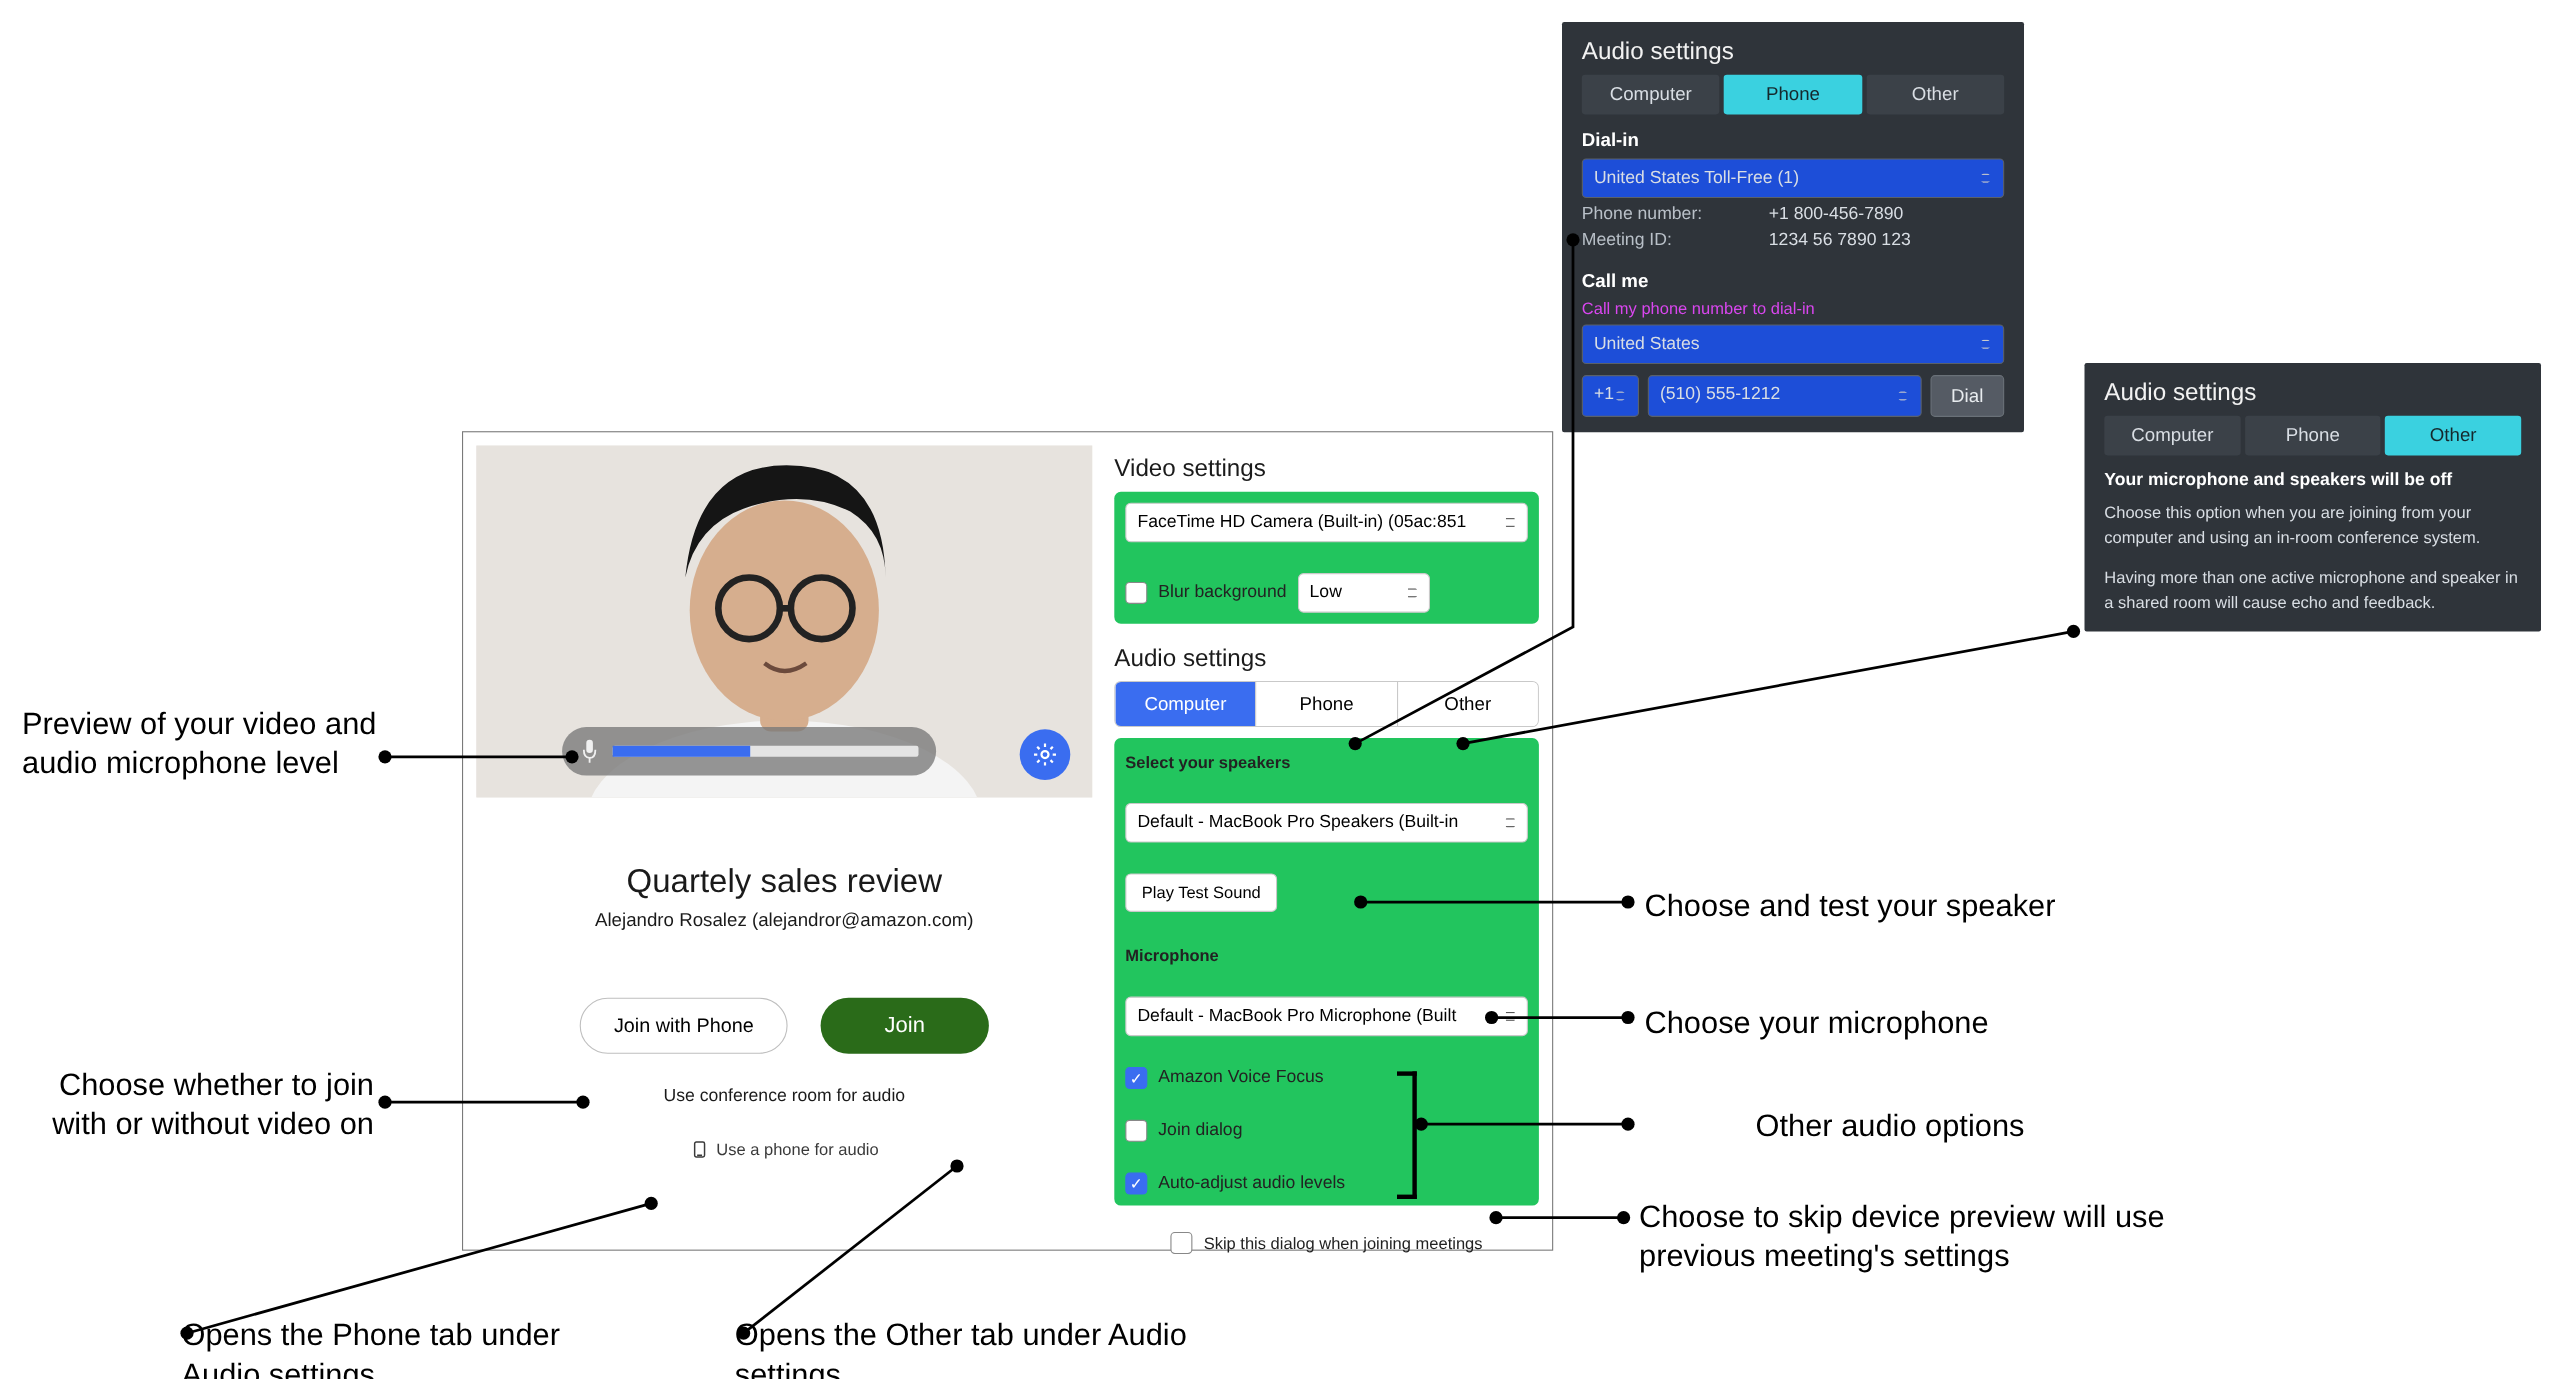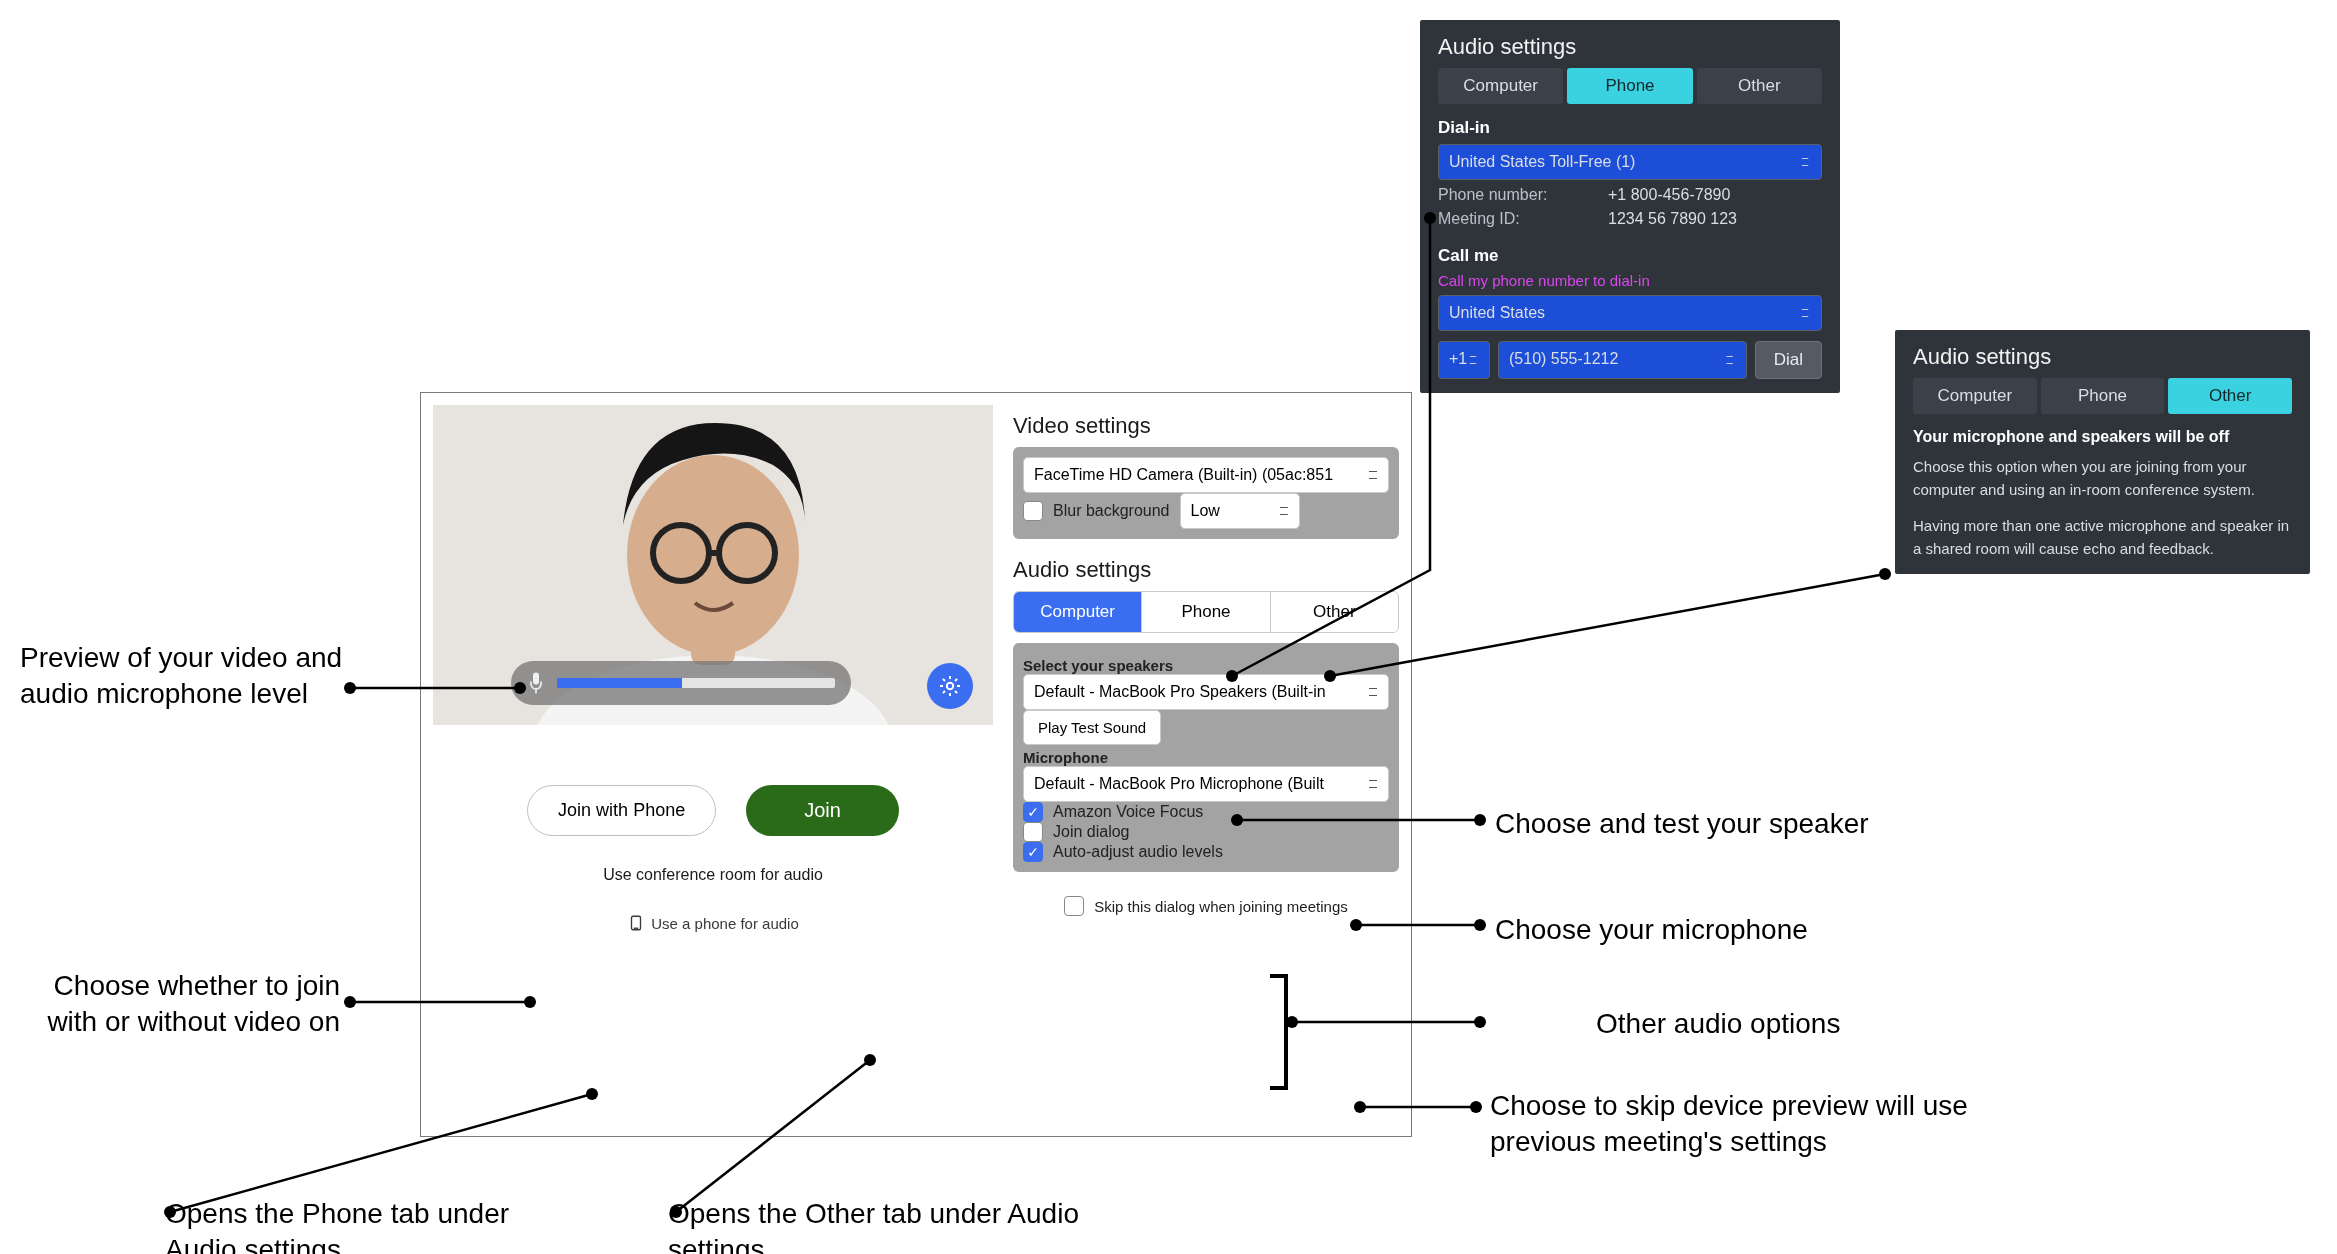--- a/index.html
+++ b/index.html
@@ -115,21 +115,21 @@
     font-size:20px;
   }
 
   .link-line { text-align:center; margin-top:30px; font-size:16px; color:#1a1a1a;}
   .link-line.small { font-size:15px; color:#3a3a3a; display:flex; justify-content:center; align-items:center; gap:6px;}
   .link-line.small svg{width:18px;height:18px;stroke:#3a3a3a;}
 
   
   .dialog-right { flex:1; display:flex; flex-direction:column; gap:18px; padding-top:8px;}
   .sect-title { font-size:22px; color:#1b1b1b; margin-bottom:8px;}
-  .gray-box { background:#a3a3a3; border-radius:6px; padding:10px; display:flex; flex-direction:column; gap:0;}
+  .gray-box { background:#22c55e; border-radius:6px; padding:10px; display:flex; flex-direction:column; gap:28px;}
   .sel {
     background:#fff; border:1px solid #c9c9c9; border-radius:5px;
     padding:8px 28px 8px 10px; font-size:16px; position:relative; white-space:nowrap; overflow:hidden; text-overflow:ellipsis;
   }
   .sel::after{
     content:"";
     position:absolute; right:8px; top:50%; transform:translateY(-50%);
     width:14px;height:14px;
     background:
       linear-gradient(#555,#555) center 3px/8px 1.4px no-repeat,
@@ -222,20 +222,24 @@
           </div>
         </div>
         <div class="gear-btn">
           <svg viewBox="0 0 24 24">
             <circle cx="12" cy="12" r="3.2"></circle>
             <path d="M12 2v3M12 19v3M2 12h3M19 12h3M4.9 4.9l2.1 2.1M17 17l2.1 2.1M19.1 4.9 17 7M7 17l-2.1 2.1"></path>
           </svg>
         </div>
       </div>
 
+      <div class="title-area">
+        <div class="meeting-title">Quartely sales review</div>
+        <div class="meeting-sub">Alejandro Rosalez (alejandror@amazon.com)</div>
+      </div>
 
       <div class="join-row">
         <button class="jvideo-btn">Join with Phone</button>
         <button class="join-btn">Join</button>
       </div>
 
       <div class="link-line">Use conference room for audio</div>
 
       <div class="link-line small">
         <svg viewBox="0 0 24 24" fill="none" stroke-width="1.8">

